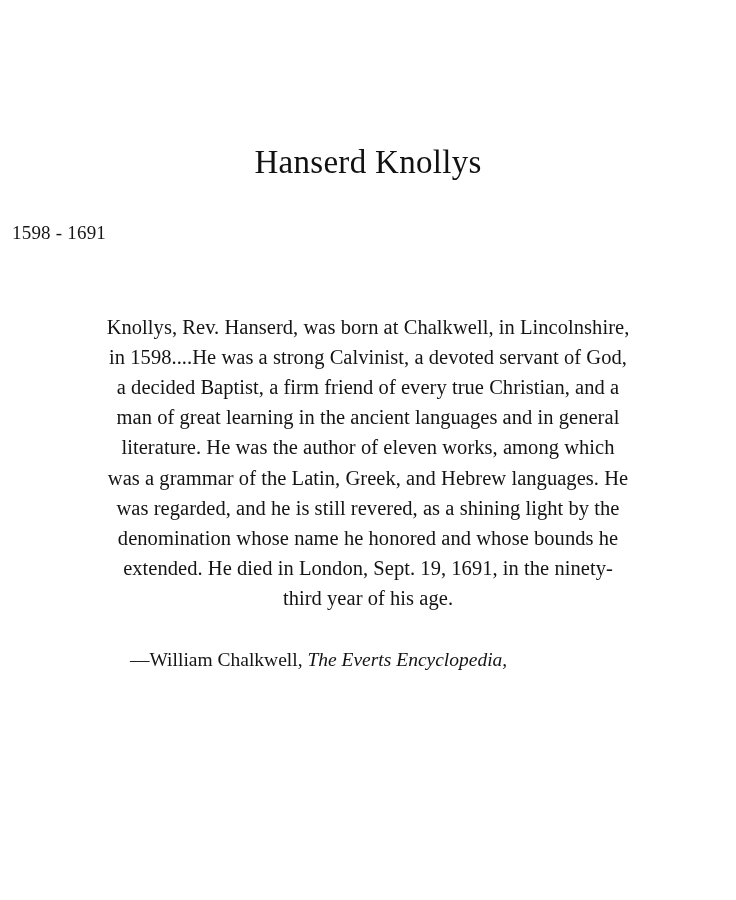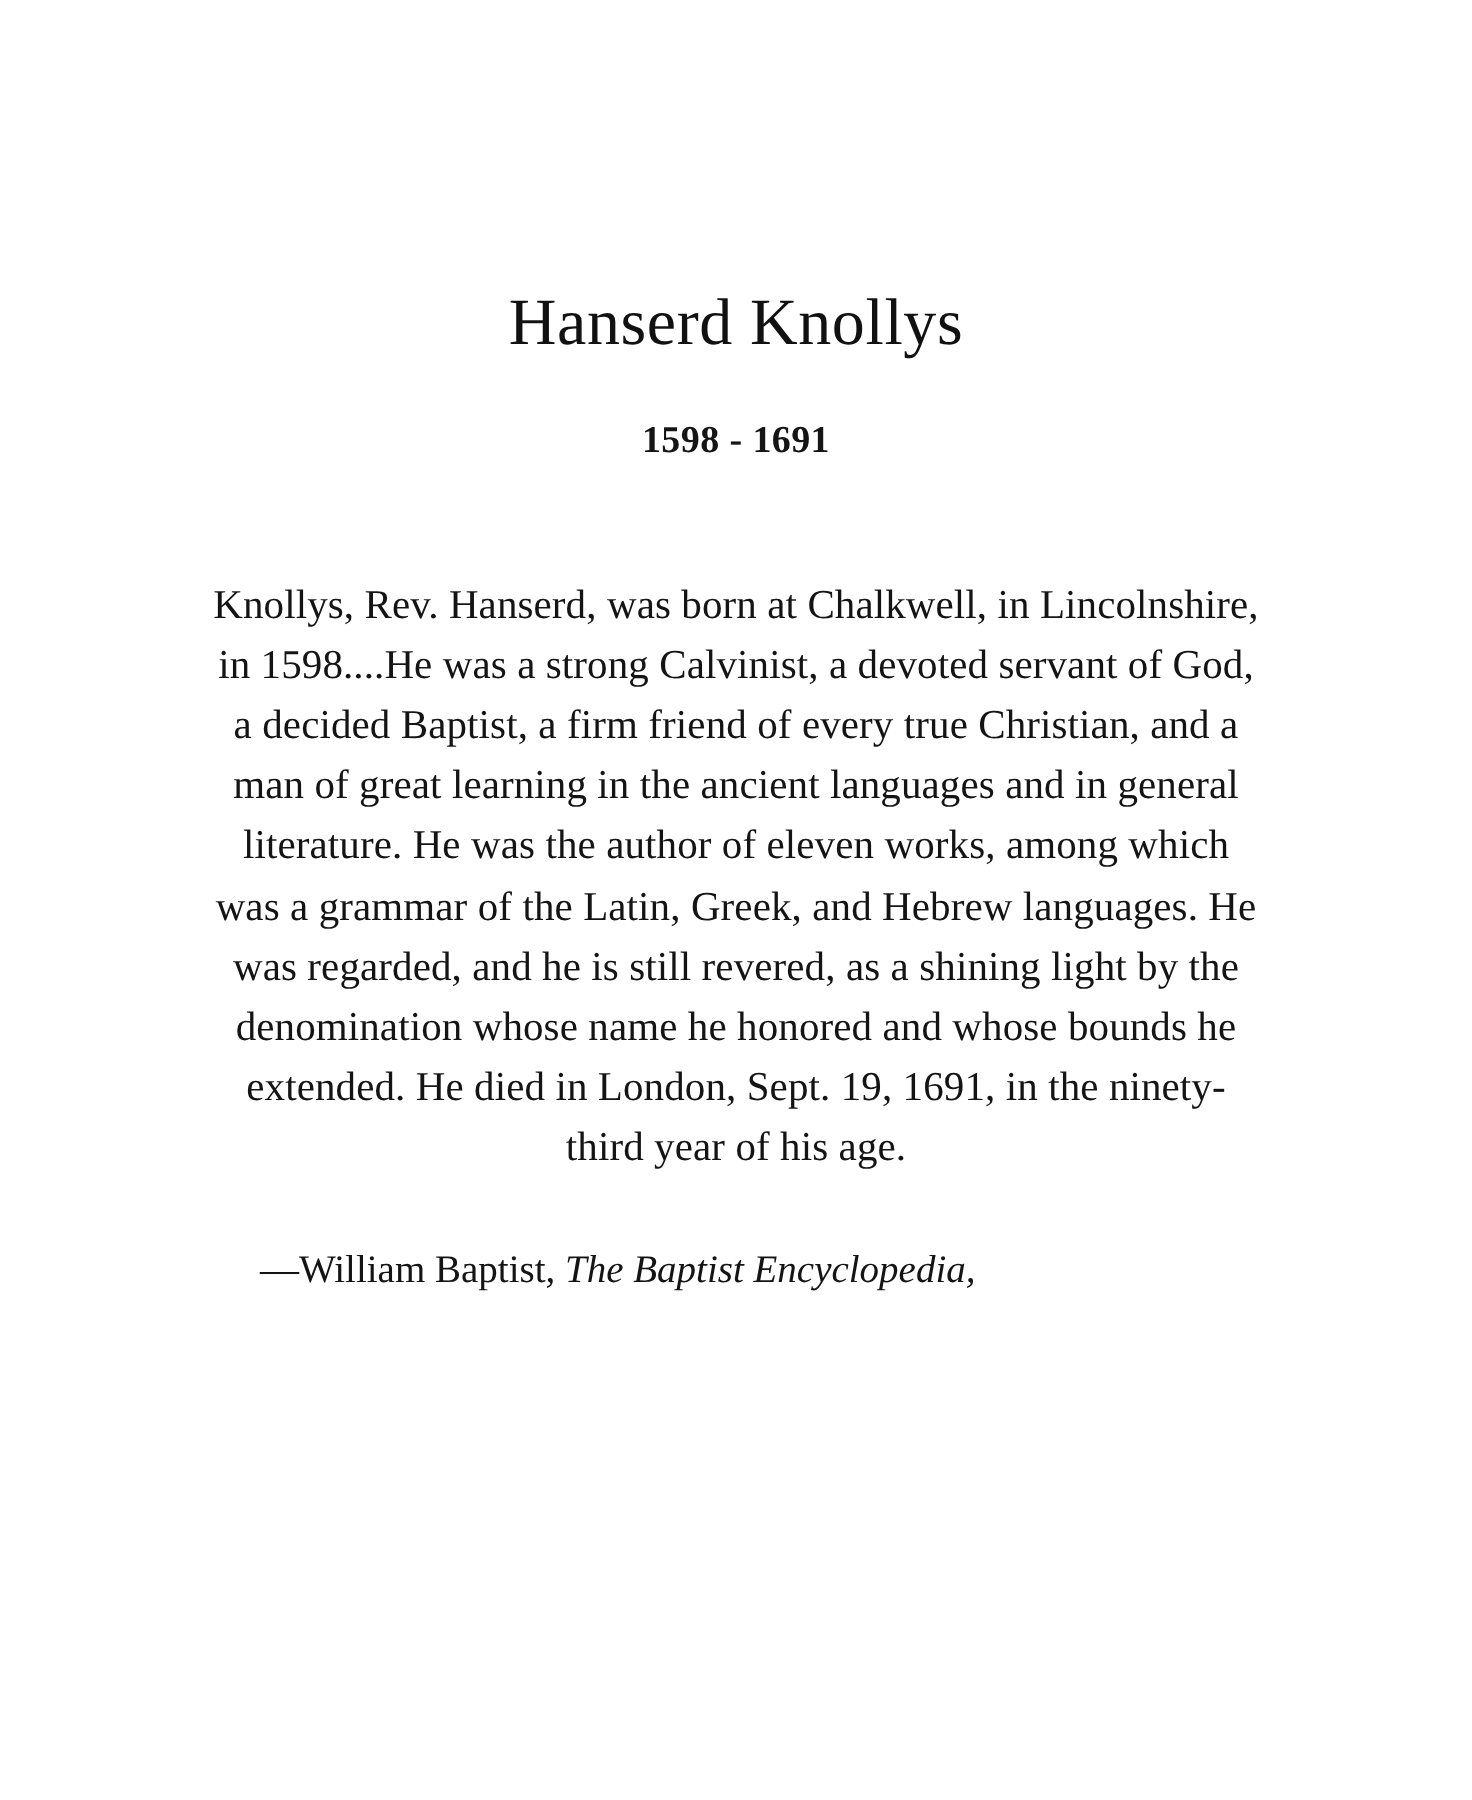--- a/index.html
+++ b/index.html
@@ -24,24 +24,23 @@
     text-align: center;
     font-size: 33px;
     font-weight: 400;
     letter-spacing: 0.3px;
     margin: 0;
     padding-top: 143px;
     line-height: 1.2;
     color: #111111;
   }
   .dates {
-    text-align: center;
     font-size: 19px;
-    font-weight: 700;
-    margin: 0;
+    font-weight: 400;
+    margin: 12px;
     padding-top: 27px;
     letter-spacing: 0.2px;
     color: #151515;
   }
   .body-wrap {
     padding-top: 56px;
   }
   .body-text {
     margin: 0 auto;
     width: 524px;
@@ -76,17 +75,17 @@
 <div class="page">
 
   <h1 class="title">Hanserd Knollys</h1>
 
   <p class="dates">1598 - 1691</p>
 
   <div class="body-wrap">
     <p class="body-text">Knollys, Rev. Hanserd, was born at Chalkwell, in Lincolnshire, in 1598....He was a strong Calvinist, a devoted servant of God, a decided Baptist, a firm friend of every true Christian, and a man of great learning in the ancient languages and in general literature. He was the author of eleven works, among which was a grammar of the Latin, Greek, and Hebrew languages. He was regarded, and he is still revered, as a shining light by the denomination whose name he honored and whose bounds he extended. He died in London, Sept. 19, 1691, in the ninety-third year of his age.</p>
 
     <p class="citation">
-      <span>—William Baptist, </span><span class="it">The Baptist Encyclopedia,</span>
+      <span>—William Chalkwell, </span><span class="it">The Everts Encyclopedia,</span>
     </p>
   </div>
 
 </div>
 
 </body></html>

